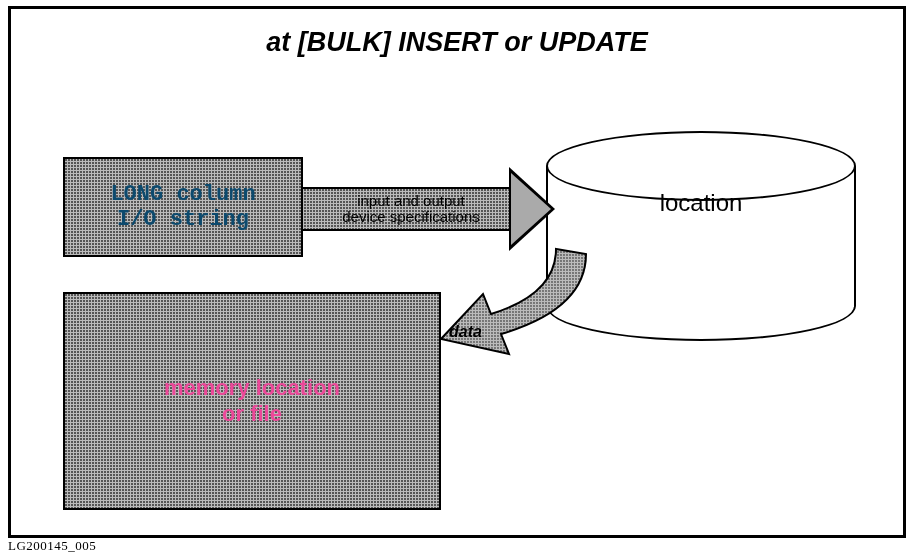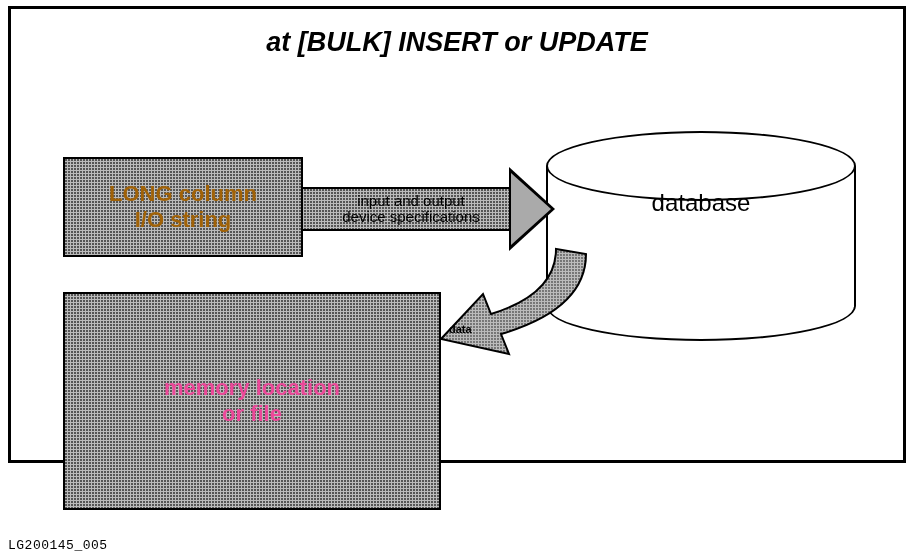--- a/index.html
+++ b/index.html
@@ -8,21 +8,21 @@
     height: 560px;
     font-family: Arial, Helvetica, sans-serif;
     background: #fff;
     position: relative;
   }
   .frame {
     position: absolute;
     left: 8px;
     top: 6px;
     width: 898px;
-    height: 457px;
+    height: 532px;
     border: 3px solid #000;
     background: #fff;
   }
   .title {
     position: absolute;
     top: 18px;
     left: 0;
     right: 0;
     text-align: center;
     font-size: 27px;
@@ -49,23 +49,24 @@
     left: 52px;
     top: 148px;
     width: 240px;
     height: 100px;
     display: flex;
     align-items: center;
     justify-content: center;
     text-align: center;
     font-size: 22px;
     font-weight: bold;
-    color: #a16207;
+    color: #0c4a6e;
     white-space: pre-line;
     pointer-events: none;
+    font-family: Liberation Mono, monospace;
   }
   .box2 {
     position: absolute;
     left: 52px;
     top: 283px;
     width: 378px;
     height: 218px;
     border: 2px solid #000;
   }
   .box2-label {
@@ -186,46 +187,47 @@
     left: 420px;
     top: 230px;
     width: 200px;
     height: 130px;
     z-index: 12;
   }
   .arrow2-label {
     position: absolute;
     left: 438px;
     top: 314px;
-    font-size: 11px;
+    font-size: 16px;
     font-weight: bold;
     z-index: 13;
     pointer-events: none;
+    font-style: italic;
   }
   .figure-id {
     position: absolute;
     left: 8px;
     top: 538px;
     font-size: 13px;
-    font-family: Liberation Mono, monospace;
+    font-family: Liberation Serif, serif;
     letter-spacing: 0.5px;
   }
 </style>
 </head>
 <body>
 
 <div class="frame">
 
   <div class="title">at [BULK] INSERT or UPDATE</div>
 
   <div class="db-body"></div>
   <div class="db-bottom"></div>
   <div class="db-bottom-mask"></div>
   <div class="db-top"></div>
-  <div class="db-label">database</div>
+  <div class="db-label">location</div>
 
   <div class="arrow1-shaft halftone"></div>
   <div class="arrow1-head"></div>
   <div class="arrow1-head-inner"></div>
   <div class="arrow1-label">input and output
 device specifications</div>
 
   <div class="box1 halftone"></div>
   <div class="box1-label">LONG column
 I/O string</div>

